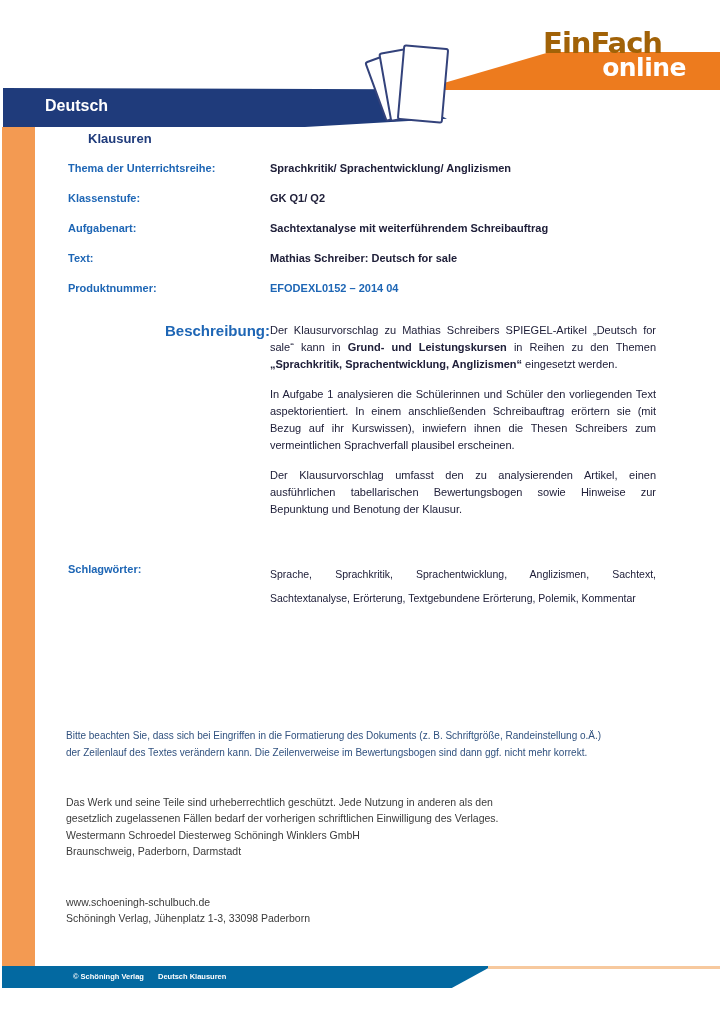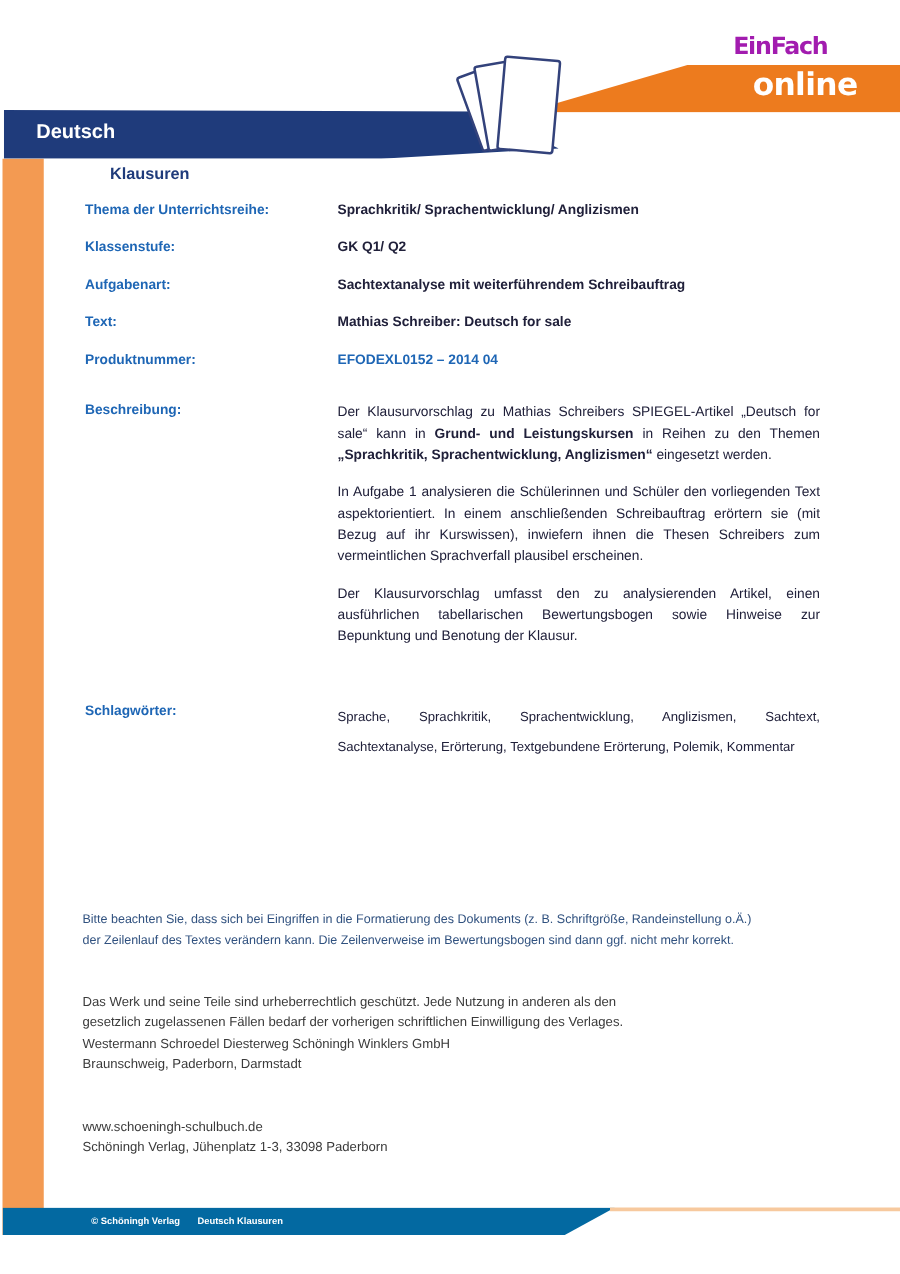--- a/index.html
+++ b/index.html
@@ -17,37 +17,37 @@
   }
   
   .orange-banner{
     position:absolute;left:443px;top:52px;width:277px;height:38px;
     background:#ED7B1E;
     clip-path:polygon(0% 82%,38.6% 0%,100% 0%,100% 100%,0% 100%);
   }
   .logo-line1{
     position:absolute;top:26px;right:58px;
     font-family:"DejaVu Sans", sans-serif;
-    font-weight:bold;font-size:19px;letter-spacing:-1px;
-    color:#a21caf;
+    font-weight:bold;font-size:29px;letter-spacing:-1px;
+    color:#a16207;
     margin-left:25px;
   }
   .logo-line2{
     position:absolute;top:53px;right:34px;
     font-family:"DejaVu Sans", sans-serif;
     font-weight:bold;font-size:25px;letter-spacing:-0.5px;
     color:#ffffff;
   }
   
   .subject-bar{
     position:absolute;left:3px;top:88px;width:444px;height:39px;
     background:#1F3B7B;
     clip-path:polygon(0% 0%,86% 3%,100% 79%,68% 100%,0% 100%);
     color:#ffffff;font-weight:bold;font-size:16px;
-    line-height:36px;padding-left:26px;box-sizing:border-box;
+    line-height:36px;padding-left:42px;box-sizing:border-box;
   }
   
   .papers-icon{position:absolute;left:370px;top:40px;width:82px;height:92px;}
   .paper-card{
     position:absolute;background:#ffffff;
     border:2px solid #33427B;border-radius:3px;
   }
   .paper-card.c1{left:4px;top:14px;width:32px;height:60px;transform:rotate(-20deg);}
   .paper-card.c2{left:14px;top:9px;width:36px;height:66px;transform:rotate(-10deg);}
   .paper-card.c3{left:30px;top:6px;width:42px;height:72px;transform:rotate(5deg);}
@@ -63,21 +63,21 @@
   .info-label{
     width:202px;flex-shrink:0;
     font-size:11px;font-weight:bold;color:#1E66B5;
   }
   .info-value{
     flex:1;font-size:11px;font-weight:bold;color:#20203A;
   }
   .info-value.accent{color:#1E66B5;}
 
   .description-block{position:absolute;left:68px;top:322px;right:64px;display:flex;}
-  .description-label{width:202px;flex-shrink:0;font-size:11px;font-weight:bold;color:#1E66B5;}
+  .description-label{width:202px;flex-shrink:0;font-size:15px;font-weight:bold;color:#1E66B5;text-align:right;}
   .description-text{flex:1;}
   .description-text p{
     margin:0 0 13px 0;font-size:11px;line-height:17px;
     color:#20203A;text-align:justify;
   }
   .description-text p b{font-weight:bold;}
 
   .keywords-block{position:absolute;left:68px;top:563px;right:64px;display:flex;}
   .keywords-label{width:202px;flex-shrink:0;font-size:11px;font-weight:bold;color:#1E66B5;}
   .keywords-value{

